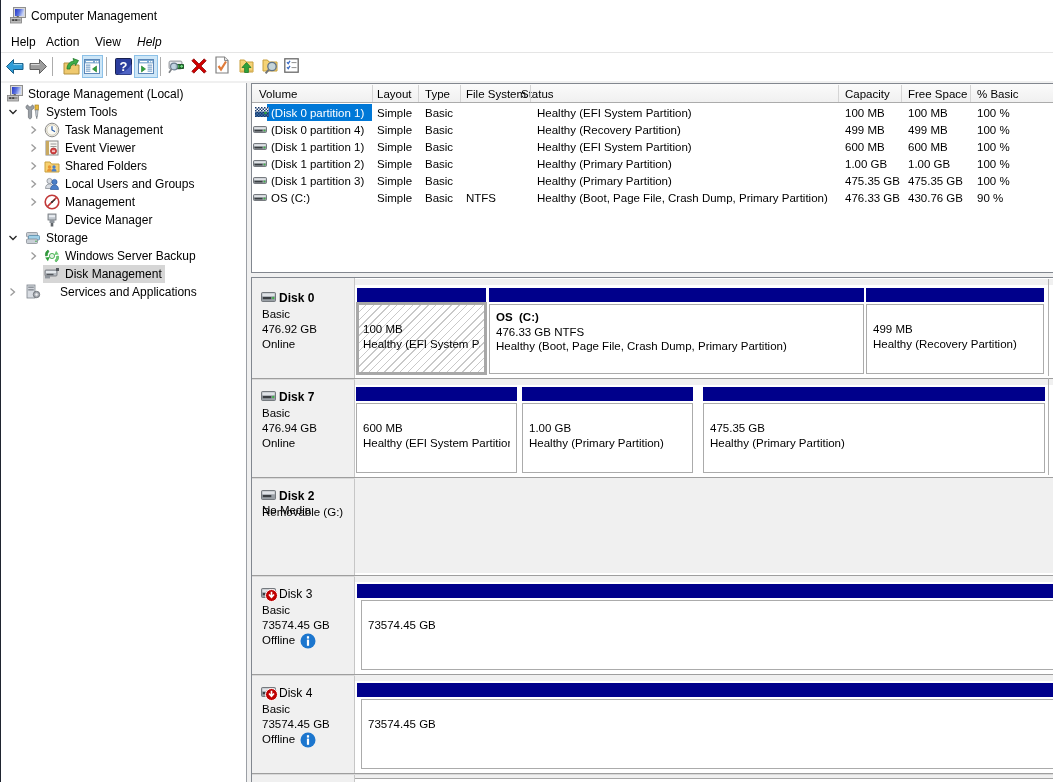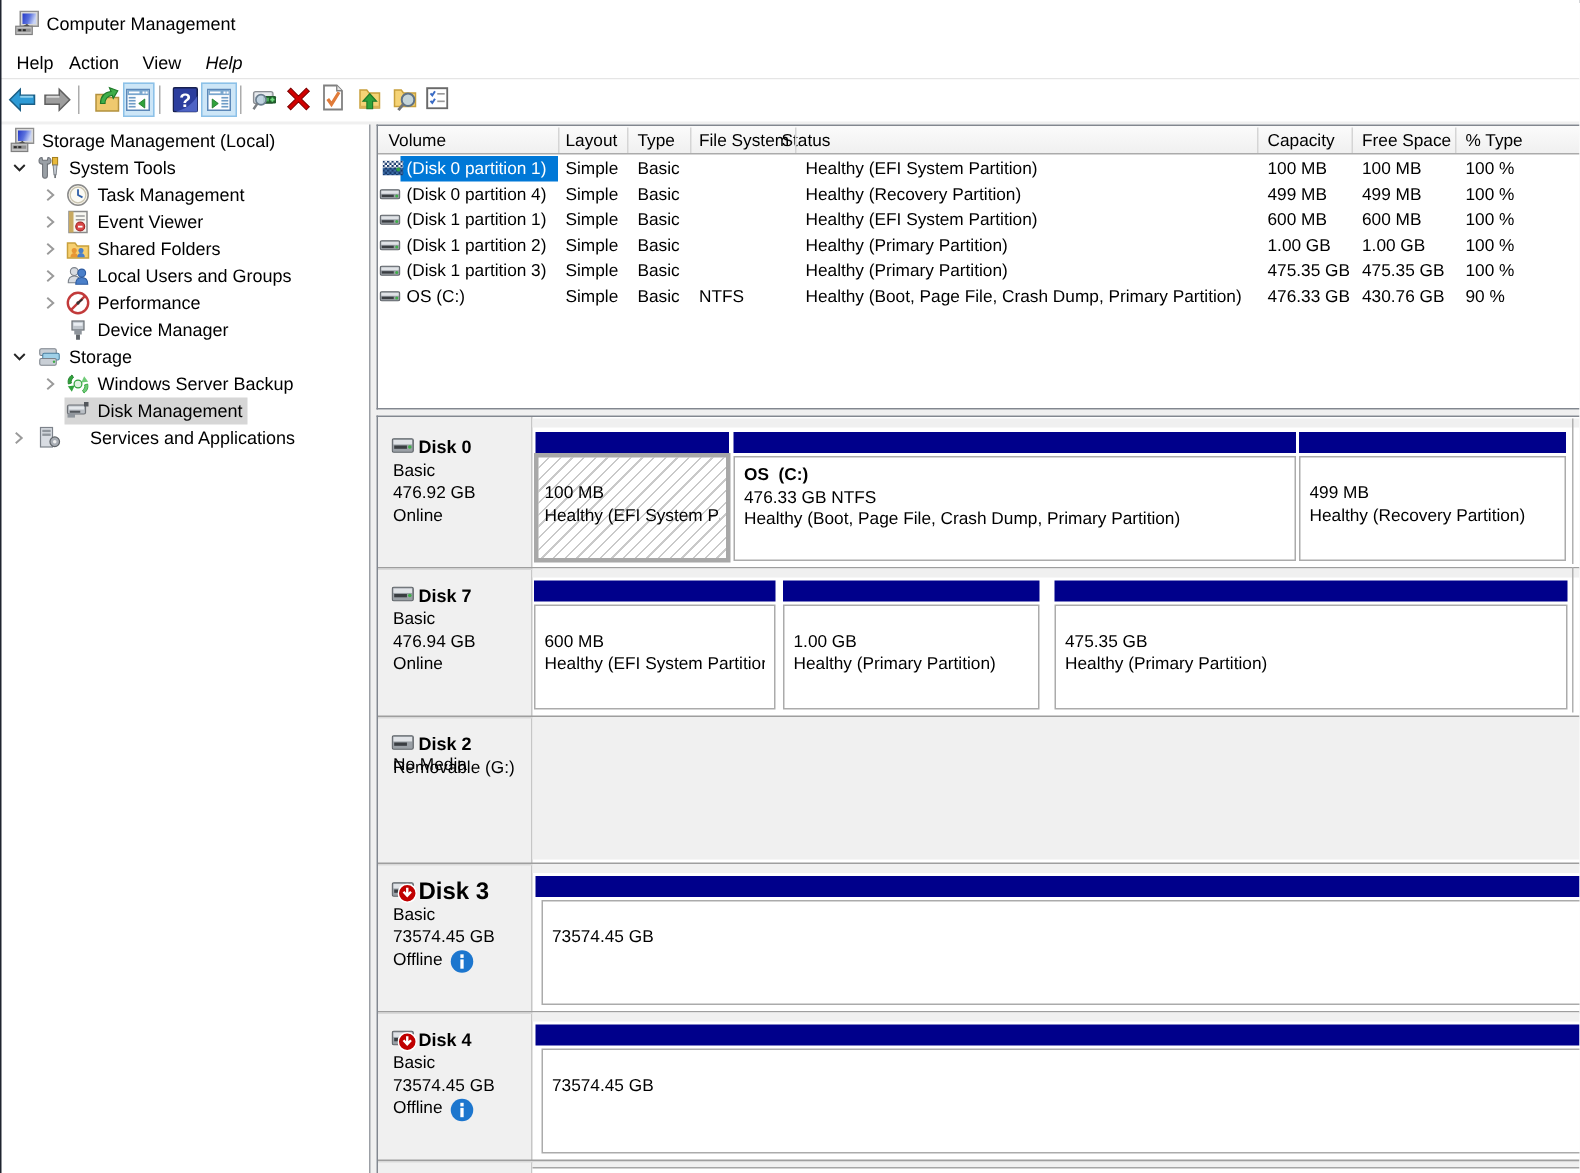--- a/index.html
+++ b/index.html
@@ -226,21 +226,21 @@
 
     <svg class="abs" style="left:29px;top:197px" width="9" height="10" viewBox="0 0 9 10">
         <path d="M2.5 1.5 L6.5 5 L2.5 8.5" stroke="#9a9a9a" stroke-width="1.3" fill="none"></path>
       </svg>
     <svg class="abs" style="left:44px;top:194px" width="16" height="16" viewBox="0 0 16 16">
       <circle cx="8" cy="8" r="6.8" fill="#fff" stroke="#C23A3A" stroke-width="1.6"></circle>
       <path d="M3.4 12.6 L12.6 3.4" stroke="#C23A3A" stroke-width="1.6"></path>
       <path d="M8 8 L11 5.5" stroke="#333" stroke-width="1.1"></path>
       <circle cx="8" cy="8" r="1.1" fill="#333"></circle>
     </svg>
-    <div class="abs t12" style="left:65px;top:195px">Performance</div>
+    <div class="abs t12" style="left:65px;top:195px">Management</div>
 
     <svg class="abs" style="left:44px;top:212px" width="16" height="16" viewBox="0 0 16 16">
       <rect x="4" y="2" width="8" height="6" fill="#BFC5CC" stroke="#6c7076" stroke-width="0.8"></rect>
       <rect x="5.5" y="8" width="5" height="3" fill="#8f959c"></rect>
       <rect x="6.7" y="11" width="2.6" height="3.5" fill="#5f6469"></rect>
       <rect x="5" y="3.2" width="6" height="2" fill="#E9EDF2"></rect>
     </svg>
     <div class="abs t12" style="left:65px;top:213px">Device Manager</div>
 
     <svg class="abs" style="left:8px;top:233px" width="10" height="10" viewBox="0 0 10 10">
@@ -292,21 +292,21 @@
   <div class="abs" style="left:251px;top:83px;width:802px;height:190px;background:#fff;border-left:1px solid #82878F;border-top:1px solid #82878F;border-bottom:1px solid #82878F"></div>
   <div id="listhdr">
     <div class="abs" style="left:252px;top:84px;width:801px;height:19px;background:linear-gradient(#FBFBFB,#F0F0F0);border-bottom:1px solid #ABABAB"></div>
     <div class="abs t11" style="left:259px;top:88px">Volume</div>
     <div class="abs t11" style="left:377px;top:88px">Layout</div>
     <div class="abs t11" style="left:425px;top:88px">Type</div>
     <div class="abs t11" style="left:466px;top:88px">File System</div>
     <div class="abs t11" style="left:521px;top:88px">Status</div>
     <div class="abs t11" style="left:845px;top:88px">Capacity</div>
     <div class="abs t11" style="left:908px;top:88px">Free Space</div>
-    <div class="abs t11" style="left:977px;top:88px">% Type</div>
+    <div class="abs t11" style="left:977px;top:88px">% Basic</div>
     <div class="abs hdrsep" style="left:372px;top:85px;height:17px"></div>
     <div class="abs hdrsep" style="left:418px;top:85px;height:17px"></div>
     <div class="abs hdrsep" style="left:460px;top:85px;height:17px"></div>
     <div class="abs hdrsep" style="left:530px;top:85px;height:17px"></div>
     <div class="abs hdrsep" style="left:838px;top:85px;height:17px"></div>
     <div class="abs hdrsep" style="left:901px;top:85px;height:17px"></div>
     <div class="abs hdrsep" style="left:970px;top:85px;height:17px"></div>
   </div>
   <div id="listrows">
 
@@ -485,21 +485,21 @@
 
     <svg class="abs" style="left:261px;top:587px" width="15" height="12" viewBox="0 0 15 12">
       <rect x="0.5" y="1.5" width="14" height="9" rx="1" fill="#9aa0a6" stroke="#5f6469" stroke-width="0.8"></rect>
       <rect x="1.3" y="2.3" width="12.4" height="3" fill="#E0E3E7"></rect>
       <rect x="1.8" y="6" width="8.5" height="2.2" fill="#3a3e42"></rect>
     </svg>
     <svg class="abs" style="left:264.5px;top:589px" width="13" height="13" viewBox="0 0 13 13">
       <circle cx="6.5" cy="6.5" r="6" fill="#C00000" stroke="#fff" stroke-width="1"></circle>
       <path d="M6.5 2.8 L6.5 7.5 M4 5.5 L6.5 8.2 L9 5.5" stroke="#fff" stroke-width="1.6" fill="none"></path>
     </svg>
-    <div class="abs dlbl" style="left:279px;top:587px;font-weight:bold;font-size:16px">Disk 3</div>
+    <div class="abs dlbl" style="left:279px;top:587px;font-weight:normal;font-size:12px">Disk 3</div>
     <div class="abs dlbl" style="left:262px;top:602.5px">Basic</div>
     <div class="abs dlbl" style="left:262px;top:617.5px">73574.45 GB</div>
     <div class="abs dlbl" style="left:262px;top:632.5px">Offline</div>
     <svg class="abs" style="left:300px;top:633px" width="16" height="16" viewBox="0 0 16 16">
       <circle cx="8" cy="8" r="7.5" fill="#1C76CE"></circle>
       <rect x="6.9" y="3.2" width="2.2" height="2.4" fill="#fff"></rect>
       <rect x="6.9" y="6.6" width="2.2" height="6.2" fill="#fff"></rect>
     </svg>
     <div class="abs nav" style="left:357px;top:584px;width:696px;height:14px"></div>
     <div class="abs pbody" style="left:361px;top:600px;width:695px;height:70px"></div>
@@ -507,21 +507,21 @@
 
     <svg class="abs" style="left:261px;top:686px" width="15" height="12" viewBox="0 0 15 12">
       <rect x="0.5" y="1.5" width="14" height="9" rx="1" fill="#9aa0a6" stroke="#5f6469" stroke-width="0.8"></rect>
       <rect x="1.3" y="2.3" width="12.4" height="3" fill="#E0E3E7"></rect>
       <rect x="1.8" y="6" width="8.5" height="2.2" fill="#3a3e42"></rect>
     </svg>
     <svg class="abs" style="left:264.5px;top:688px" width="13" height="13" viewBox="0 0 13 13">
       <circle cx="6.5" cy="6.5" r="6" fill="#C00000" stroke="#fff" stroke-width="1"></circle>
       <path d="M6.5 2.8 L6.5 7.5 M4 5.5 L6.5 8.2 L9 5.5" stroke="#fff" stroke-width="1.6" fill="none"></path>
     </svg>
-    <div class="abs dlbl" style="left:279px;top:686px;font-weight:bold;font-size:12px">Disk 4</div>
+    <div class="abs dlbl" style="left:279px;top:686px;font-weight:normal;font-size:12px">Disk 4</div>
     <div class="abs dlbl" style="left:262px;top:701.5px">Basic</div>
     <div class="abs dlbl" style="left:262px;top:716.5px">73574.45 GB</div>
     <div class="abs dlbl" style="left:262px;top:731.5px">Offline</div>
     <svg class="abs" style="left:300px;top:732px" width="16" height="16" viewBox="0 0 16 16">
       <circle cx="8" cy="8" r="7.5" fill="#1C76CE"></circle>
       <rect x="6.9" y="3.2" width="2.2" height="2.4" fill="#fff"></rect>
       <rect x="6.9" y="6.6" width="2.2" height="6.2" fill="#fff"></rect>
     </svg>
     <div class="abs nav" style="left:357px;top:683px;width:696px;height:14px"></div>
     <div class="abs pbody" style="left:361px;top:699px;width:695px;height:70px"></div>

